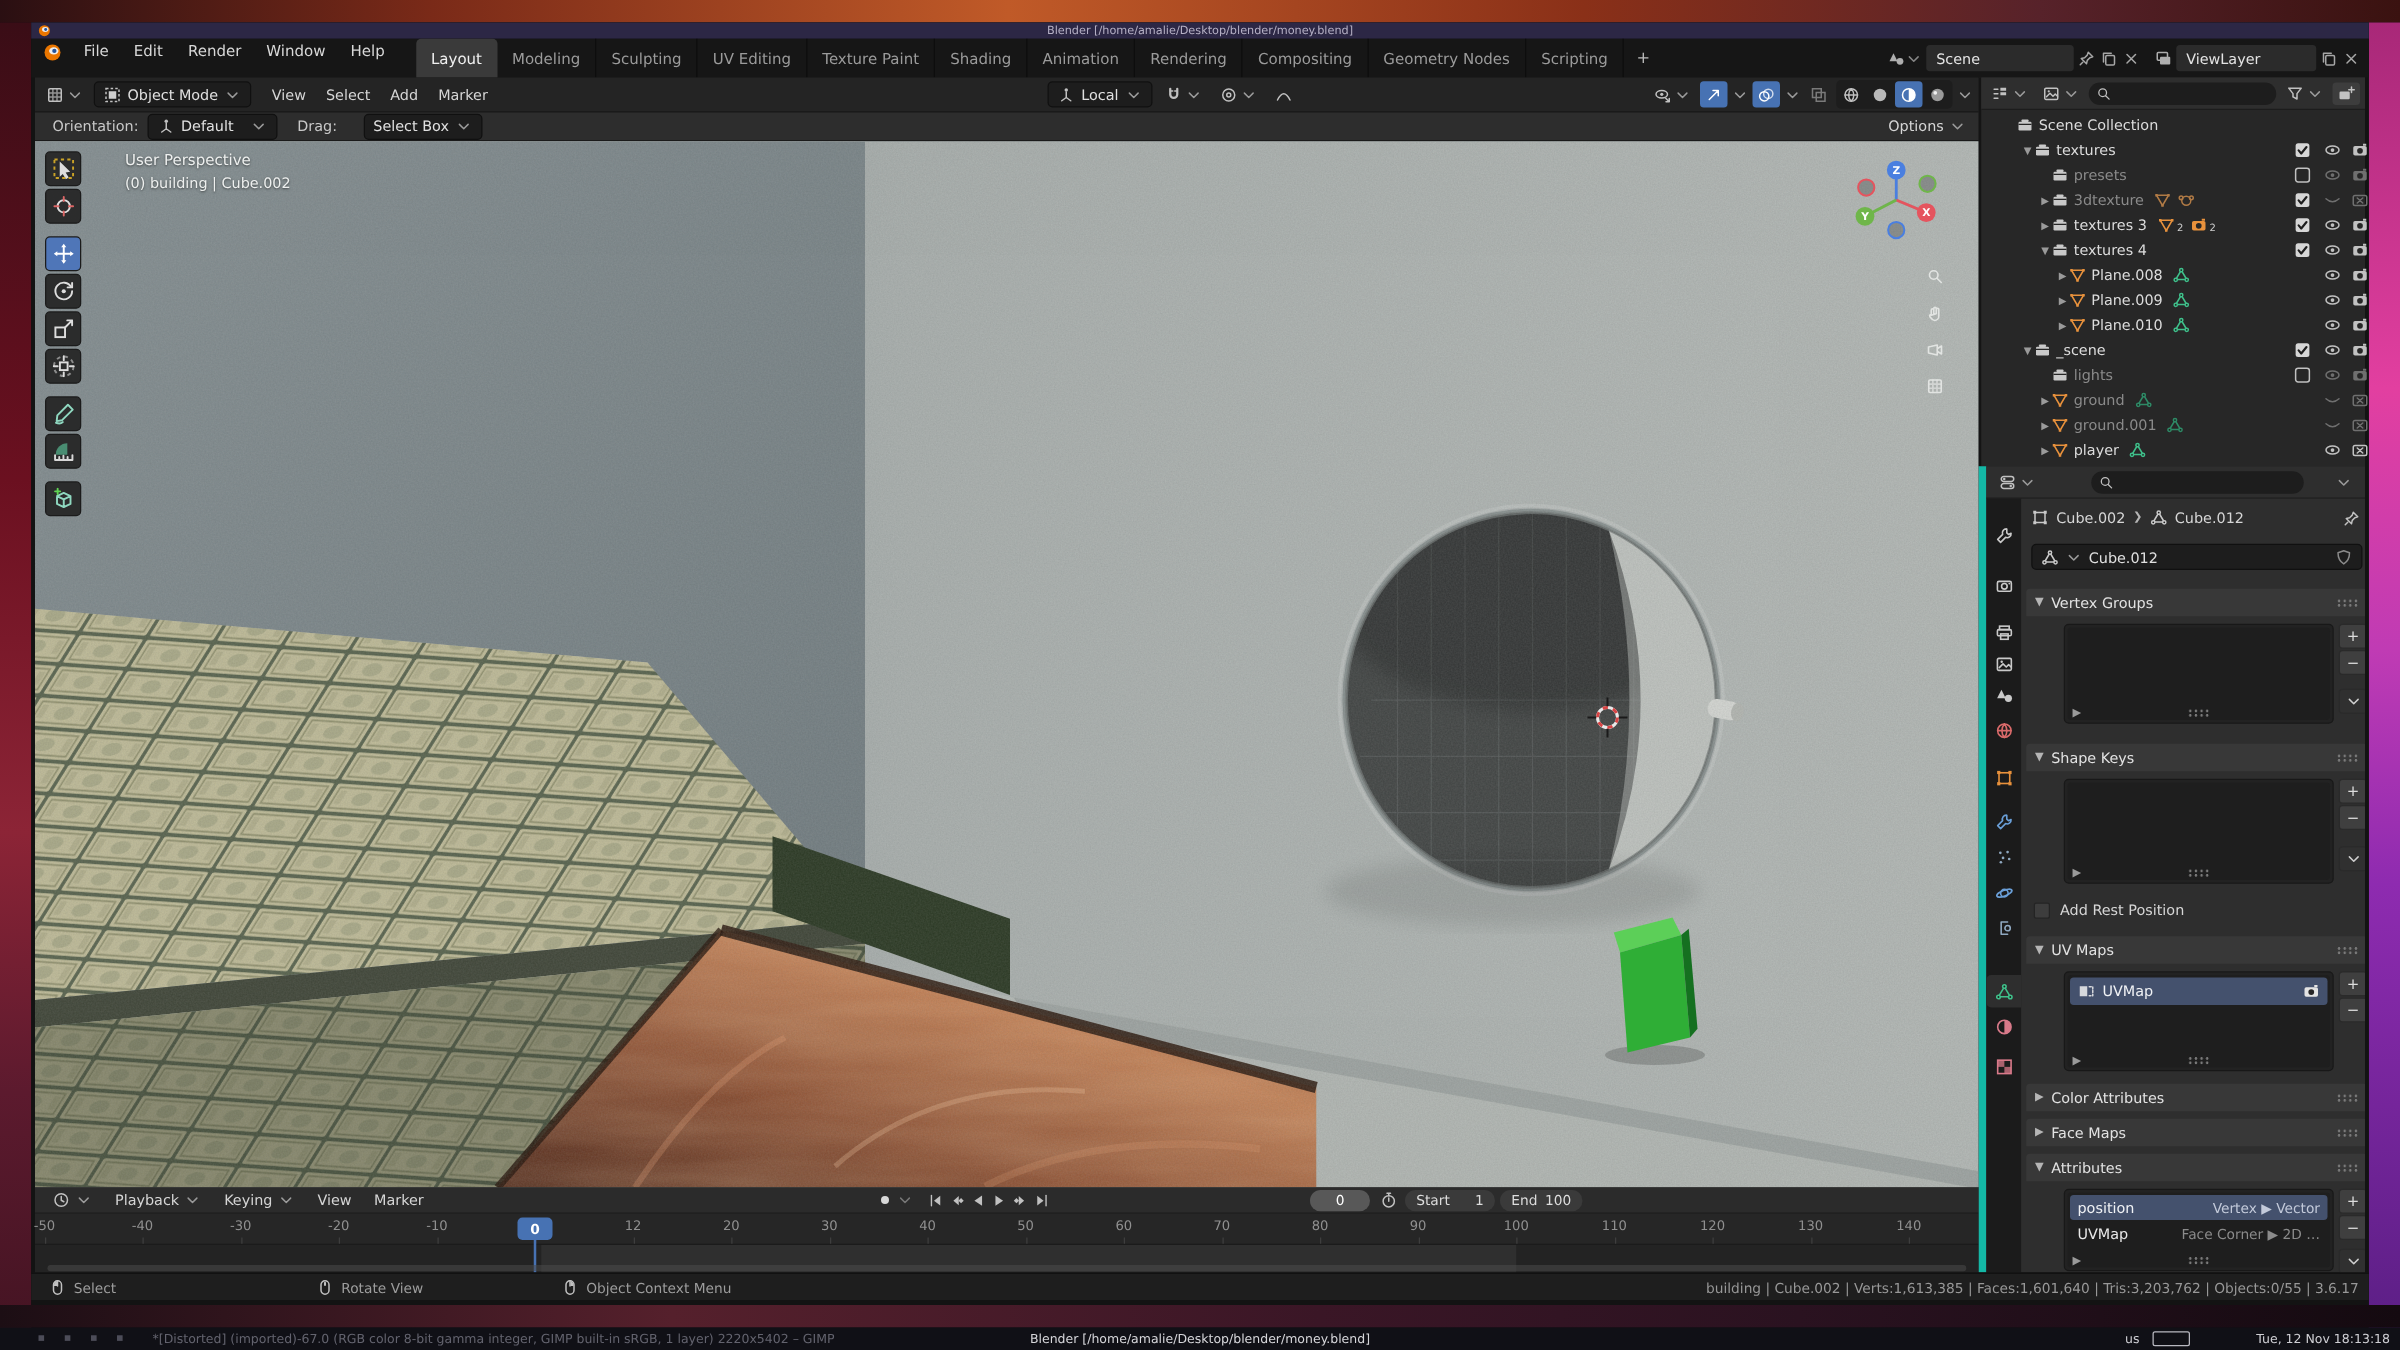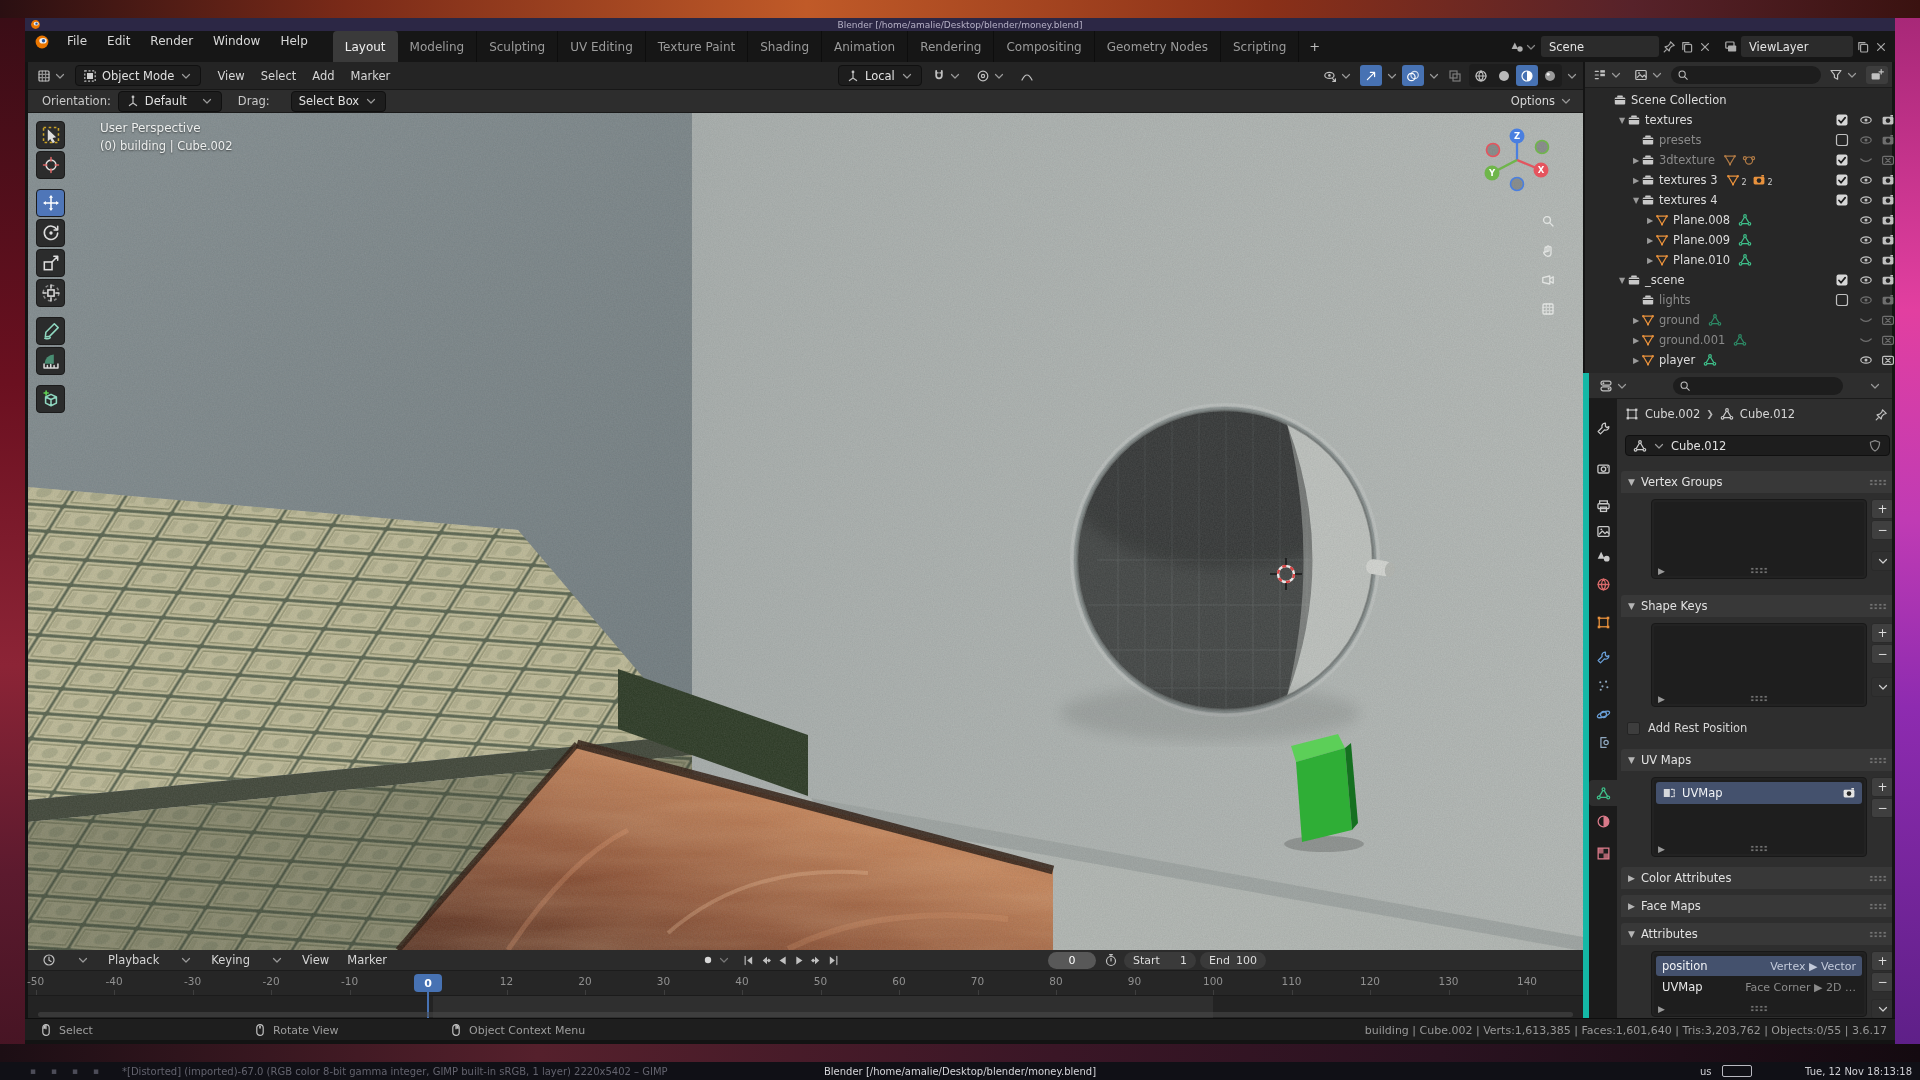--- a/index.html
+++ b/index.html
@@ -64,21 +64,21 @@
     align-items:center;justify-content:center;border:1px solid #1b1b1b;}
   .tool-btn.active{background:#4f76b8;border-color:#3d movies;}
   .tool-gap{height:6px;}
   .vp-ov{position:absolute;left:72px;color:#eef0ef;text-shadow:0 1px 2px rgba(0,0,0,.55);}
   #vp-ov1{top:8px;font-size:12px;}
   #vp-ov2{top:26px;font-size:11.5px;}
   
   #timeline{position:absolute;left:3px;top:932px;width:1555px;height:68px;background:#262626;}
   #tl-header{position:absolute;left:0;top:0;width:1555px;height:21px;background:#2b2b2b;border-bottom:1px solid #1c1c1c;display:flex;align-items:center;color:#d5d5d5;font-size:11.5px;}
   #tl-menus{display:flex;align-items:center;margin-left:6px;gap:2px;}
-  .tl-menu{padding:2px 8px;display:flex;gap:20px;align-items:center;}
+  .tl-menu{padding:2px 8px;display:flex;gap:4px;align-items:center;}
   #tl-transport{position:absolute;left:672px;display:flex;align-items:center;gap:2px;}
   .tp-btn{width:15px;height:17px;display:flex;align-items:center;justify-content:center;border-radius:2px;color:#d8d8d8;}
   #tl-frame{position:absolute;left:1020px;width:48px;height:17px;background:#585858;border-radius:9px;
     color:#fff;font-size:11px;display:flex;align-items:center;justify-content:center;}
   #tl-stopwatch{position:absolute;left:1076px;top:2px;}
   .tl-field{position:absolute;height:17px;background:#3a3a3a;border-radius:9px;color:#ddd;font-size:11px;
     display:flex;align-items:center;justify-content:space-between;padding:0 9px;}
   #tl-ruler{position:absolute;left:0;top:21px;width:1555px;height:25px;background:#262626;border-bottom:1px solid #1b1b1b;}
   .tick-label{position:absolute;top:4px;transform:translateX(-50%);color:#909090;font-size:10.5px;}
   .tick-mark{position:absolute;bottom:0;width:1px;height:5px;background:#3e3e3e;}

